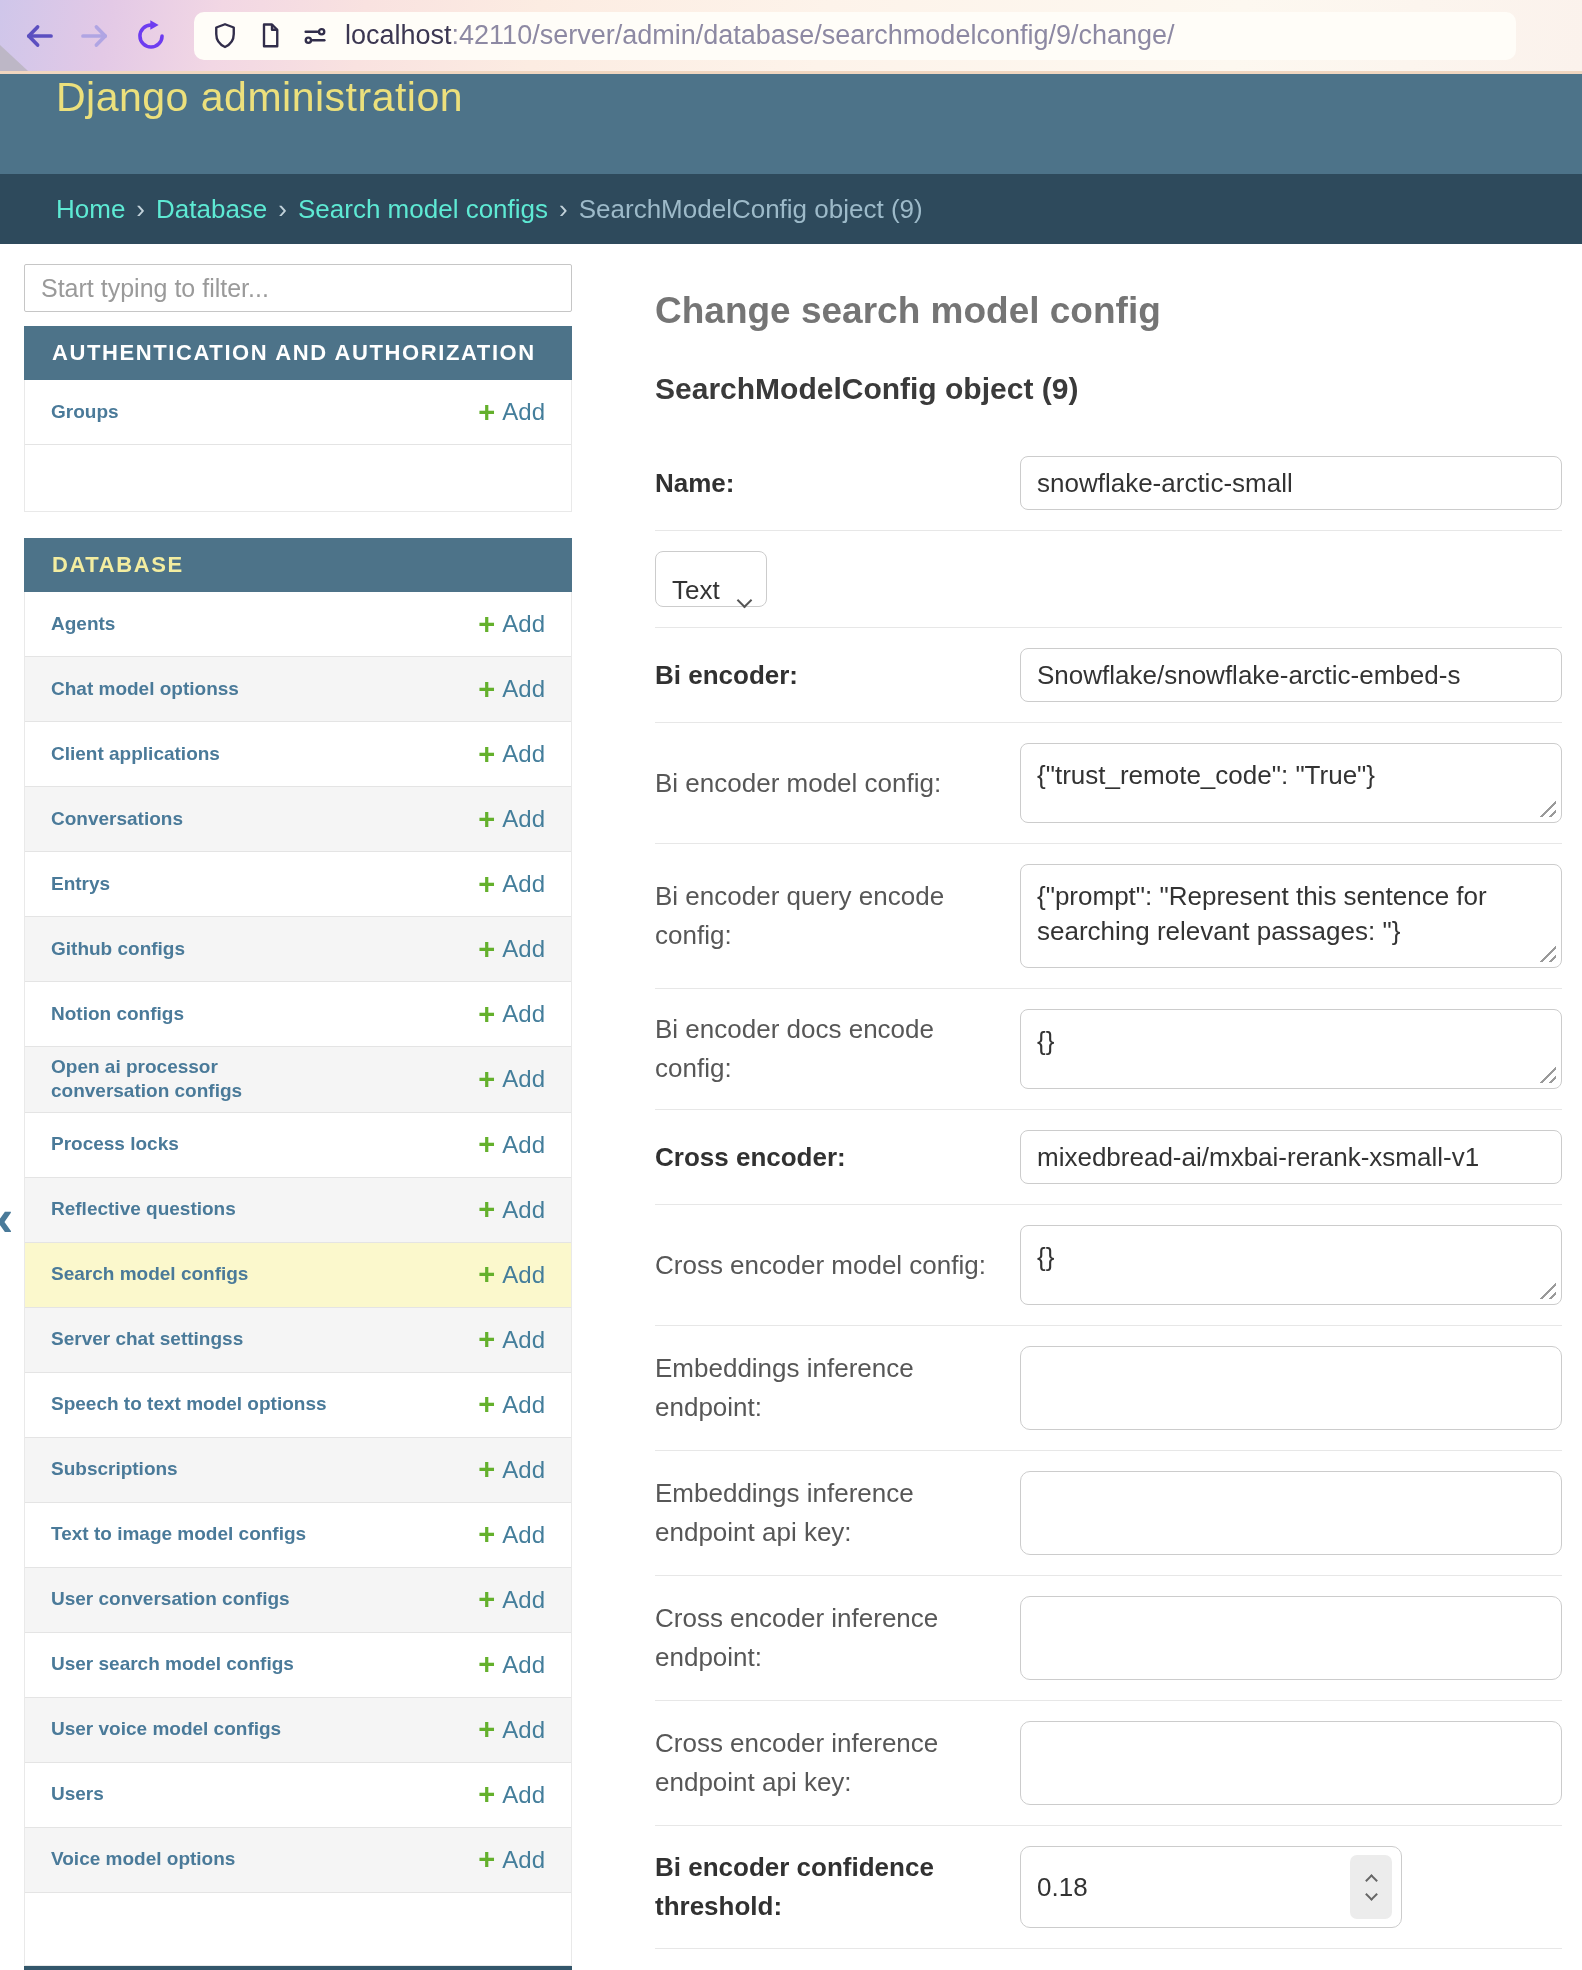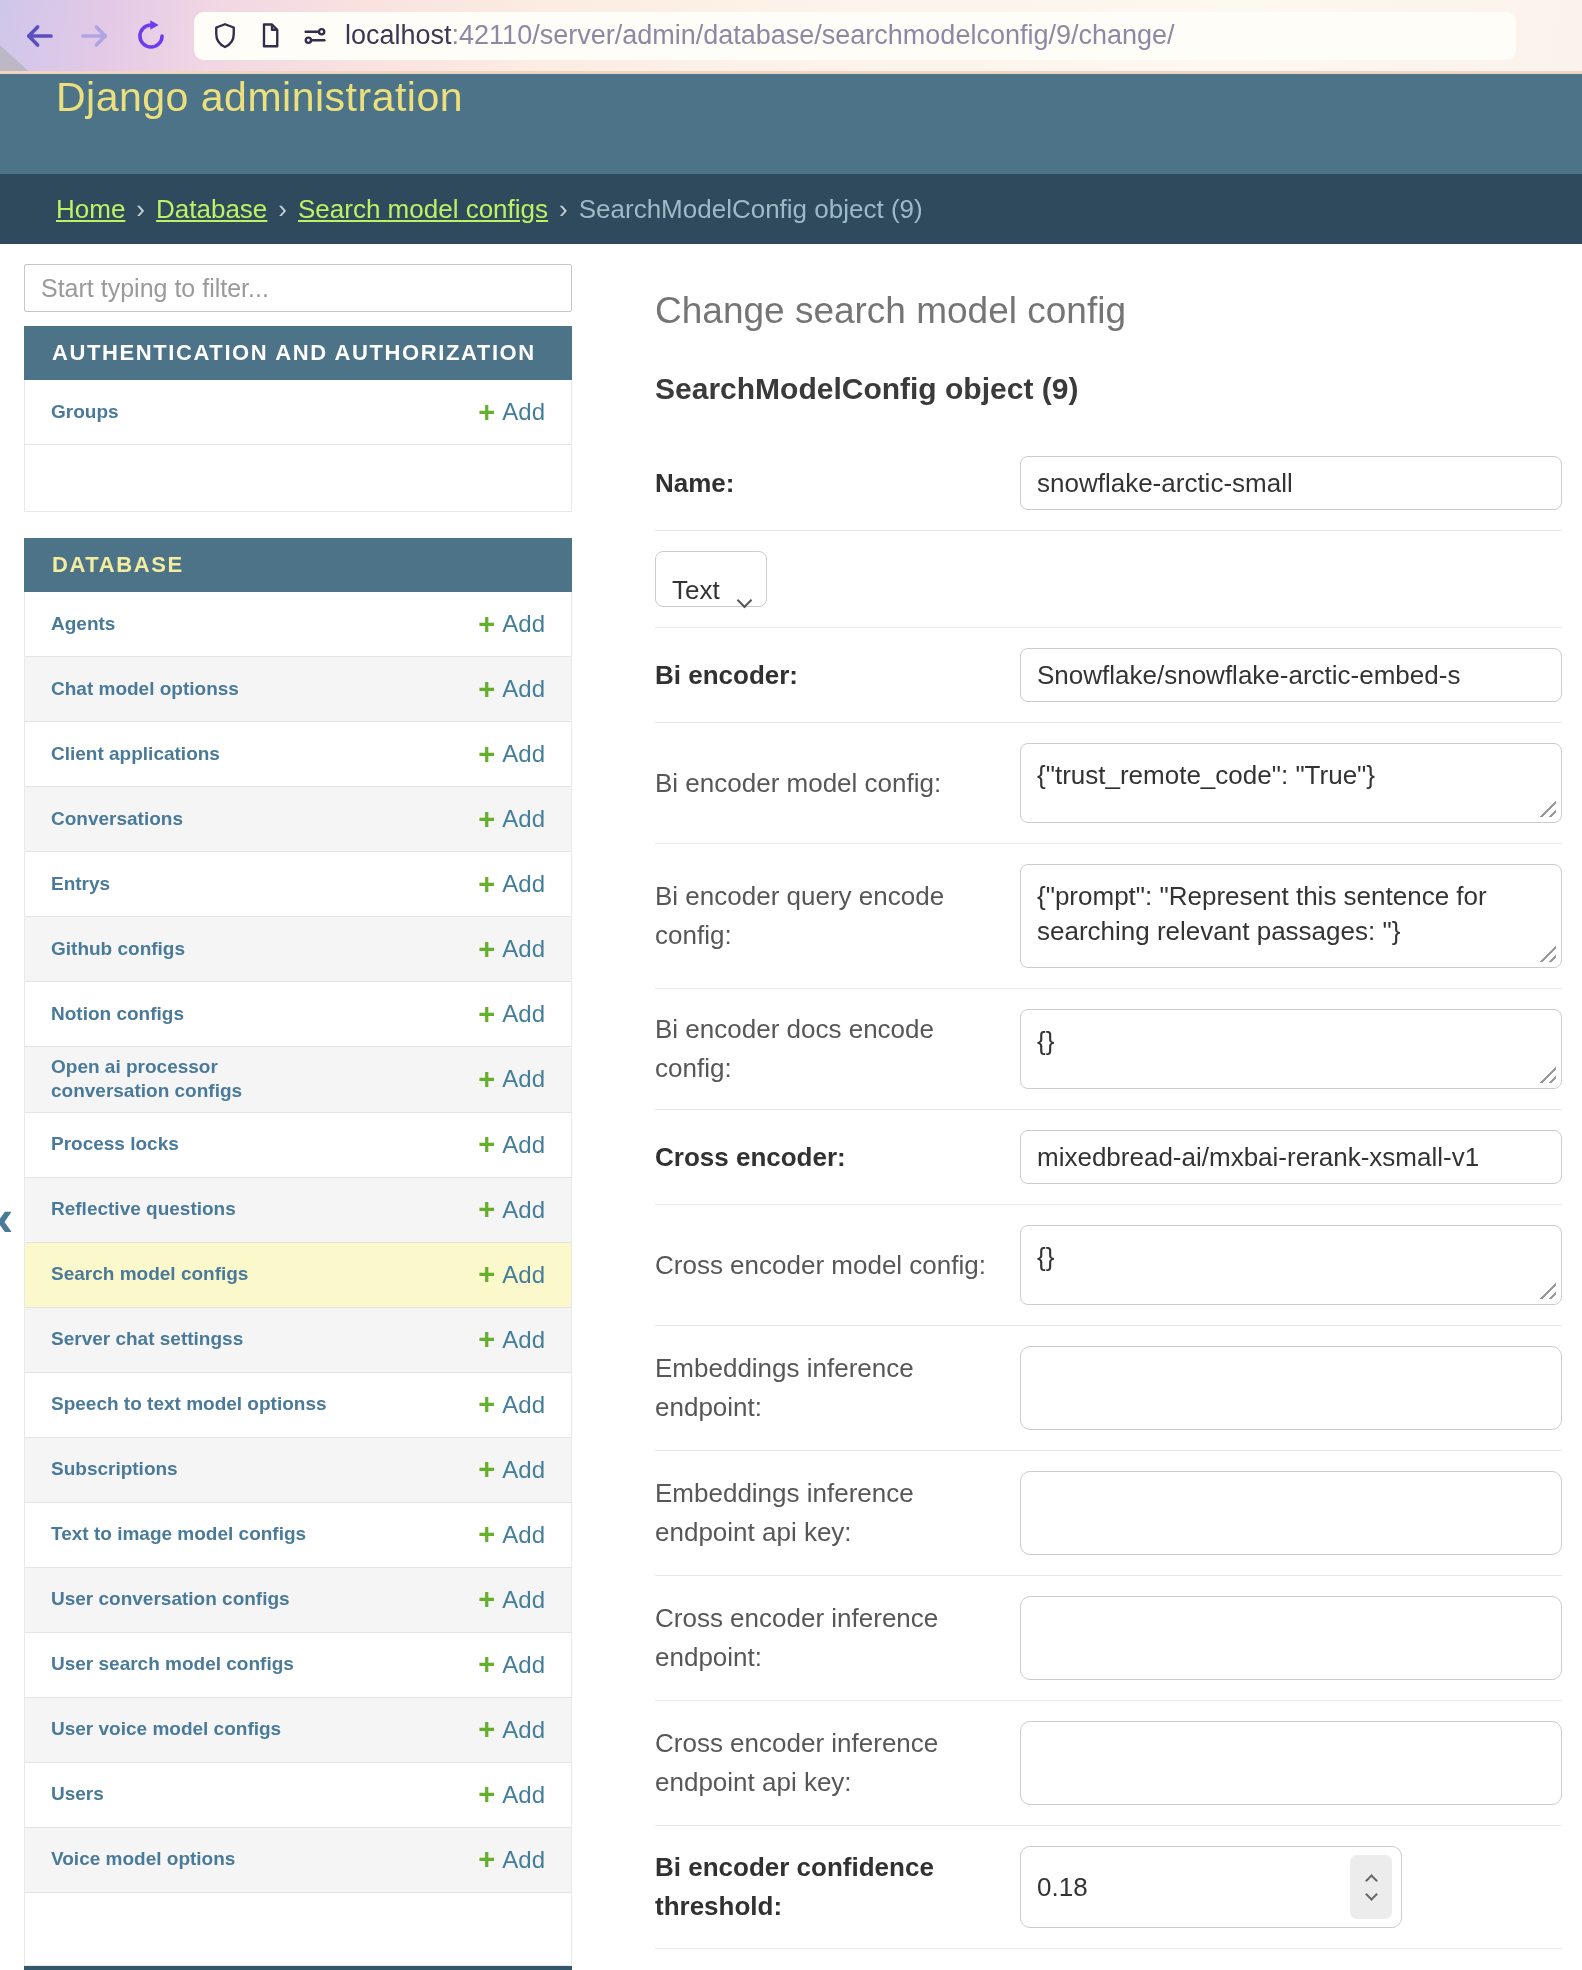--- a/index.html
+++ b/index.html
@@ -27,21 +27,21 @@
   .pill-icon { width:30px; height:30px; flex:none; }
   .url-text { font-size:27px; white-space:nowrap; overflow:hidden; }
   .url-host { color:#3c3752; font-weight:500; }
   .url-path { color:#8d89a3; }
 
   
   .django-header { height:100px; background:var(--header-bg,#4d7389); display:flex; align-items:flex-start; padding-left:56px; }
   .django-title { color:var(--header-title,#ece07c); font-size:41px; font-weight:300; letter-spacing:.5px; }
 
   .breadcrumbs { height:70px; background:var(--breadcrumbs-bg,#2e4a5c); display:flex; align-items:center; padding-left:56px; font-size:26px; gap:11px; }
-  .crumb-link { color:#bef264; font-weight:500;text-decoration:underline; }
+  .crumb-link { color:#5eead4; font-weight:500; }
   .crumb-sep { color:#c2d2da; }
   .crumb-current { color:#9dbac9; }
 
   
   .layout { display:flex; align-items:flex-start; }
 
   
   .sidebar { width:548px; margin-left:24px; flex:none; }
   .filter-input {
     margin-top:20px; width:100%; height:48px; border:1px solid #c6c6c6; border-radius:2px;
@@ -72,21 +72,21 @@
   .add-plus { color:var(--add-green,#64b02c); font-weight:800; font-size:29px; line-height:1; }
   .add-text { color:#447e9b; font-size:24px; }
   .sidebar-strip { height:6px; background:#33576b; }
   .sidebar-toggle {
     position:absolute; left:-4px; top:1192px; color:var(--link-blue,#4a7a99);
     font-size:52px; font-weight:700; line-height:1; cursor:pointer;
   }
 
   
   .main { flex:1; padding:0 20px 0 83px; min-width:0; }
-  .page-title { margin:46px 0 0; color:#757575; font-size:37px; font-weight:400; }
+  .page-title { margin:46px 0 0; color:#757575; font-size:37px; font-weight:700; }
   .object-title { margin:40px 0 0; color:#3a3a3a; font-size:30px; font-weight:700; }
   .change-form { margin-top:30px; }
   .form-row { display:flex; align-items:center; padding:20px 0; border-bottom:1px solid #e7e7e7; }
   .form-label { width:335px; margin-right:30px; flex:none; font-size:26px; color:#575757; line-height:1.5; }
   .form-label.required { color:#313131; font-weight:700; }
   .control { position:relative; }
 
   .text-input {
     width:542px; height:54px; border:1px solid #ccc; border-radius:8px;
     font-size:26px; padding:0 16px; color:#333; outline:none; background:#fff;

